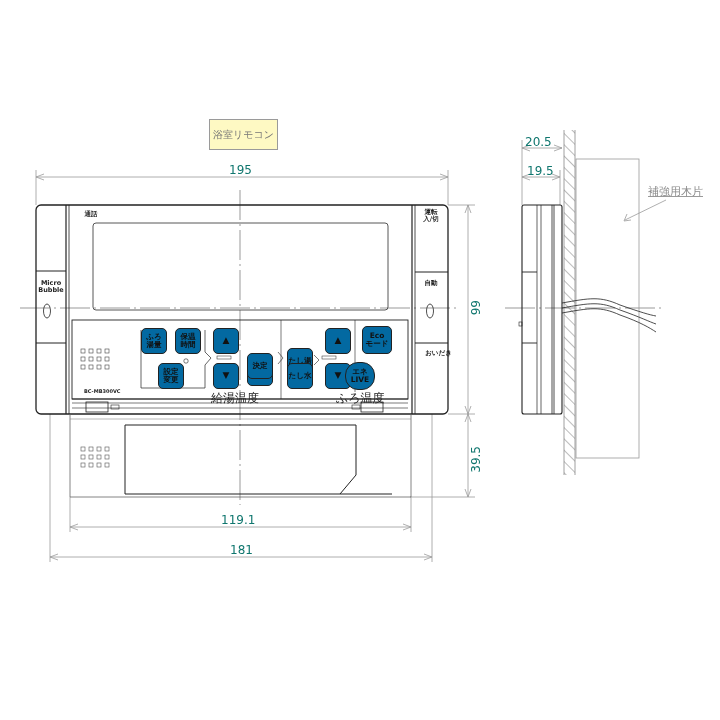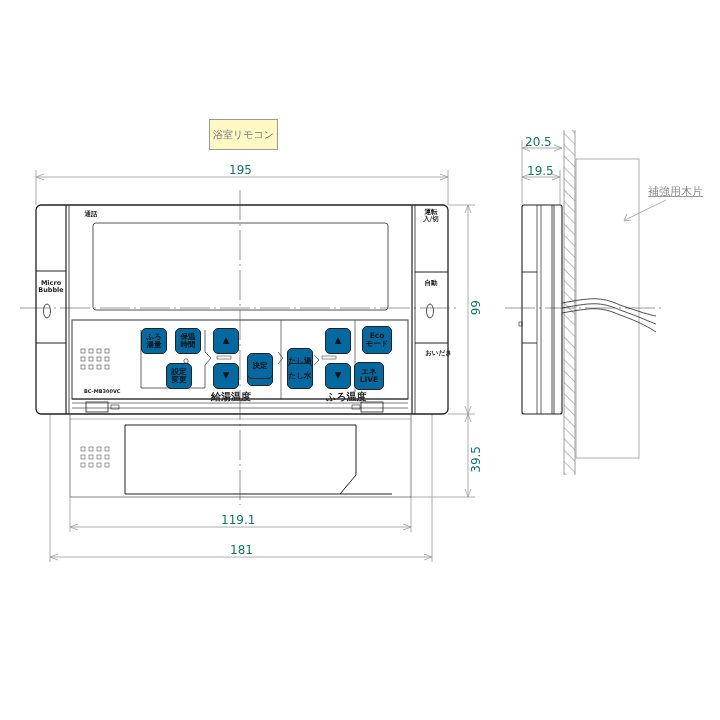--- a/index.html
+++ b/index.html
@@ -6,21 +6,21 @@
   body { width:720px; height:720px; position:relative; overflow:hidden;
          font-family:"DejaVu Sans", sans-serif; }
   svg.drawing { position:absolute; left:0; top:0; width:720px; height:720px; }
   .dim-text { position:absolute; font-family:"DejaVu Sans", sans-serif; font-size:12px; color:#0f766e; white-space:nowrap; line-height:1; }
   .title-box { position:absolute; left:209px; top:119px; border:1px solid #9a9a9a; padding:9px 3px; font-size:10px; color:#777; line-height:1.1; background:#fef9c3; }
   .side-label { position:absolute; font-size:6.5px; font-weight:bold; color:#222; text-align:center; line-height:1.05; white-space:nowrap; }
   .btn { position:absolute; border:1.3px solid #222; border-radius:5px; background:#0369a1;
          display:flex; align-items:center; justify-content:center; text-align:center;
          font-size:7.5px; font-weight:bold; color:#111; line-height:1.1; cursor:pointer; }
   .btn.arrow { font-size:9px; }
-  .group-label { position:absolute; font-size:10px; font-weight:bold; color:#222; white-space:nowrap; }
+  .group-label { position:absolute; font-size:12px; font-weight:normal; color:#222; white-space:nowrap; }
   .model { position:absolute; font-size:5px; font-weight:bold; color:#222; white-space:nowrap; }
   .note { position:absolute; font-size:11px; color:#8a8a8a; white-space:nowrap; text-decoration:underline; text-decoration-color:#9a9a9a; }
   .vert { writing-mode:vertical-rl; transform:rotate(180deg); }
 </style>
 </head>
 <body>
 
 <svg class="drawing" viewBox="0 0 720 720">
   <defs>
     <pattern id="hatch" width="8" height="8" patternUnits="userSpaceOnUse" patternTransform="rotate(-45)">
@@ -215,21 +215,21 @@
       <div>ふろ</div>
       <div>湯量</div>
     </div>
 </div>
 <div class="btn" style="left:175px;top:328px;width:24px;height:24px;justify-content:center;">
   <div>
       <div>保温</div>
       <div>時間</div>
     </div>
 </div>
-<div class="btn" style="left:166px;top:363px;width:24px;height:24px;">
+<div class="btn" style="left:158px;top:363px;width:24px;height:24px;">
   <div>
       <div>設定</div>
       <div>変更</div>
     </div>
 </div>
 <div class="btn arrow" style="left:213px;top:328px;width:24px;height:24px;">
     <span>▲</span>
   </div>
 <div class="btn arrow" style="left:213px;top:363px;width:24px;height:24px;">
     <span>▼</span>
@@ -252,21 +252,21 @@
   </div>
 <div class="btn arrow" style="left:325px;top:363px;width:24px;height:24px;">
     <span>▼</span>
   </div>
 <div class="btn" style="left:362px;top:326px;width:28px;height:26px;">
   <div>
       <div>Eco</div>
       <div>モード</div>
     </div>
 </div>
-<div class="btn" style="left:354px;top:362px;width:28px;height:26px;">
+<div class="btn" style="left:345px;top:362px;width:28px;height:26px;border-radius:13px;">
   <div>
       <div>エネ</div>
       <div>LIVE</div>
     </div>
 </div>
 
 <div class="group-label" style="left:211px;top:390px;">給湯温度</div>
-<div class="group-label" style="left:326px;top:390px;">ふろ温度</div>
+<div class="group-label" style="left:336px;top:390px;">ふろ温度</div>
 
 </body></html>

